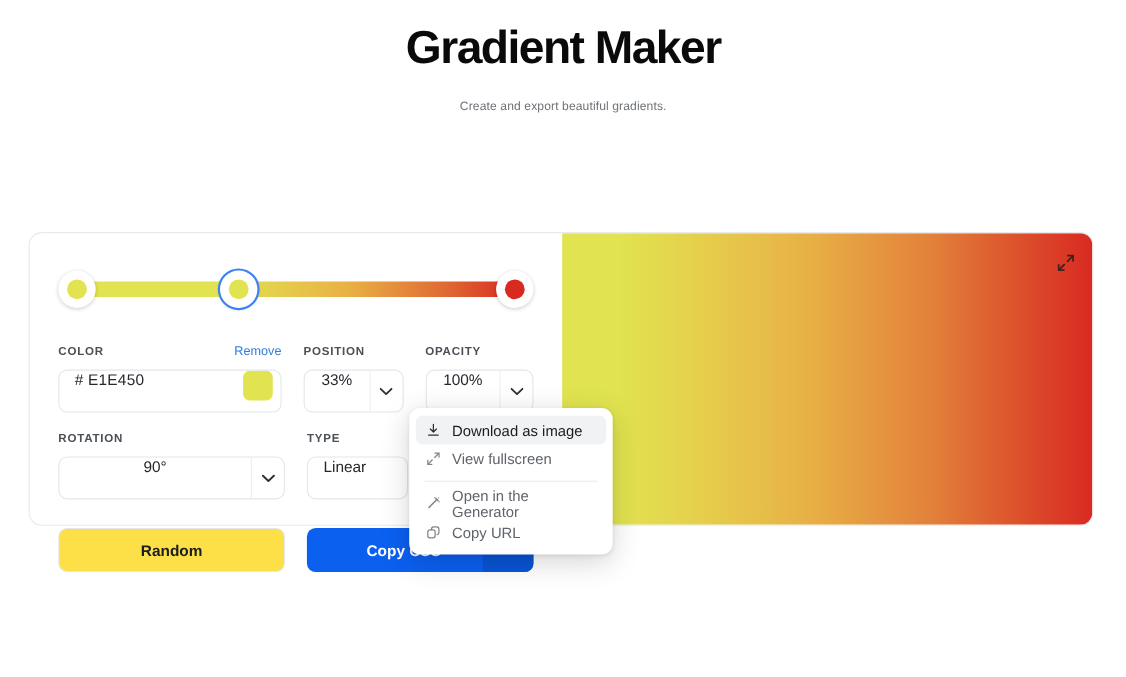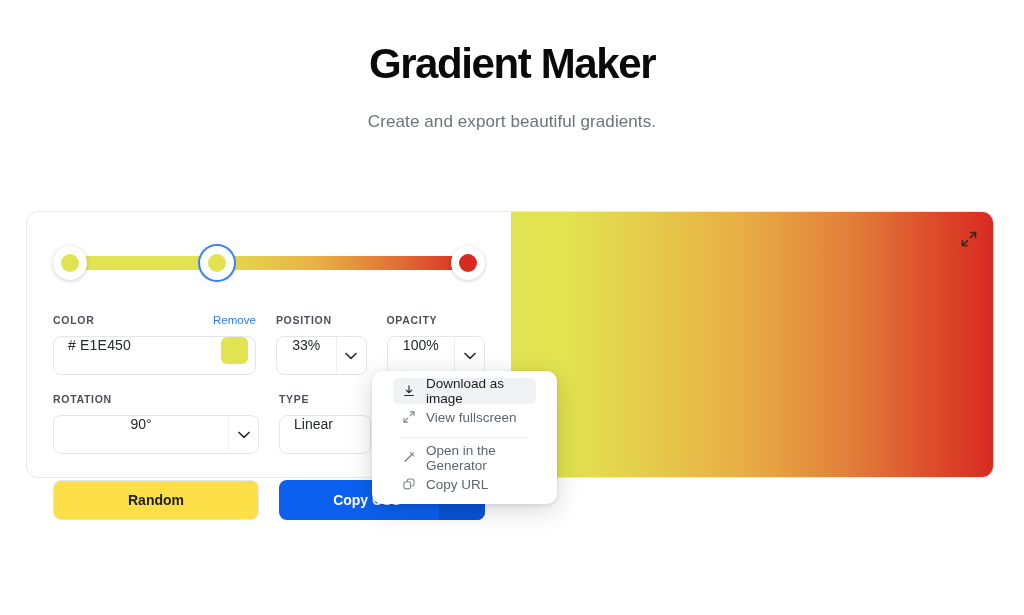--- a/index.html
+++ b/index.html
@@ -7,33 +7,33 @@
   html, body {
     width: 1024px;
     height: 615px;
     background: #ffffff;
     font-family: "Liberation Sans", sans-serif;
     overflow: hidden;
   }
 
   
   .header {
-    padding-top: 40px;
+    padding-top: 19px;
     text-align: center;
   }
   .app-title {
     font-size: 42px;
     font-weight: bold;
     letter-spacing: -1.4px;
     color: #0a0a0a;
     line-height: 1.15;
   }
   .app-subtitle {
     margin-top: 24px;
-    font-size: 17px;
+    font-size: 11px;
     color: #6e7378;
     letter-spacing: 0.1px;
   }
 
   
   .card {
     position: absolute;
     left: 26px;
     top: 211px;
     width: 968px;
@@ -237,21 +237,21 @@
 
   
   .menu {
     position: absolute;
     left: 345px;
     top: 159px;
     width: 185px;
     background: #ffffff;
     border-radius: 10px;
     box-shadow: 0 6px 26px rgba(0,0,0,0.17), 0 1px 4px rgba(0,0,0,0.09);
-    padding: 7px 21px;
+    padding: 7px 6px;
     z-index: 30;
   }
   .menu-item {
     display: flex;
     align-items: center;
     gap: 10px;
     height: 26px;
     padding: 0 8px;
     border-radius: 6px;
     font-size: 13.5px;

